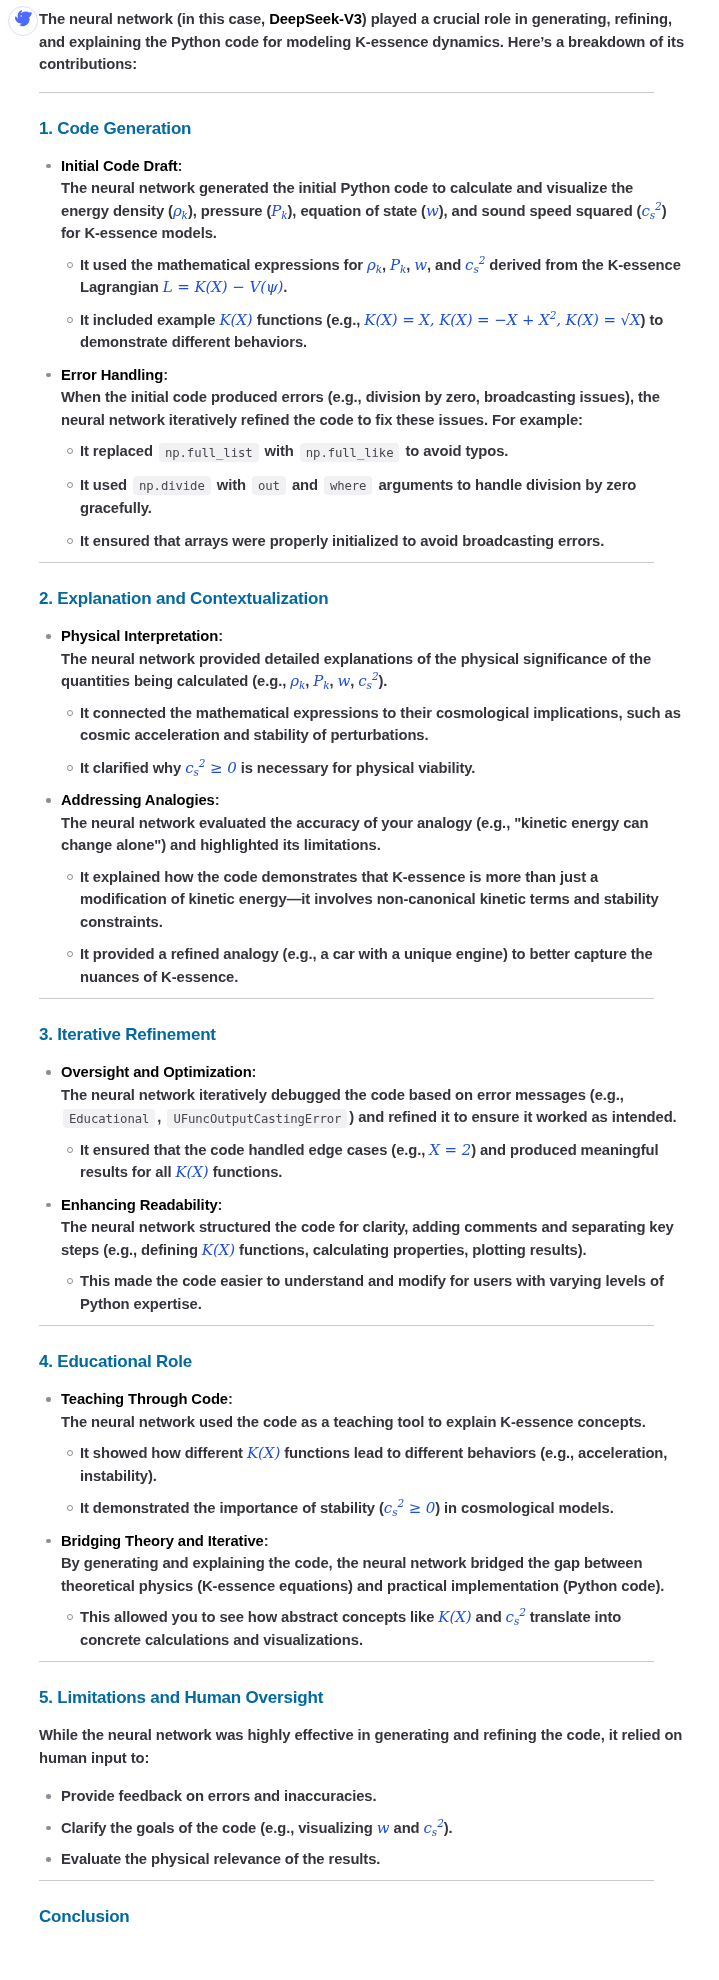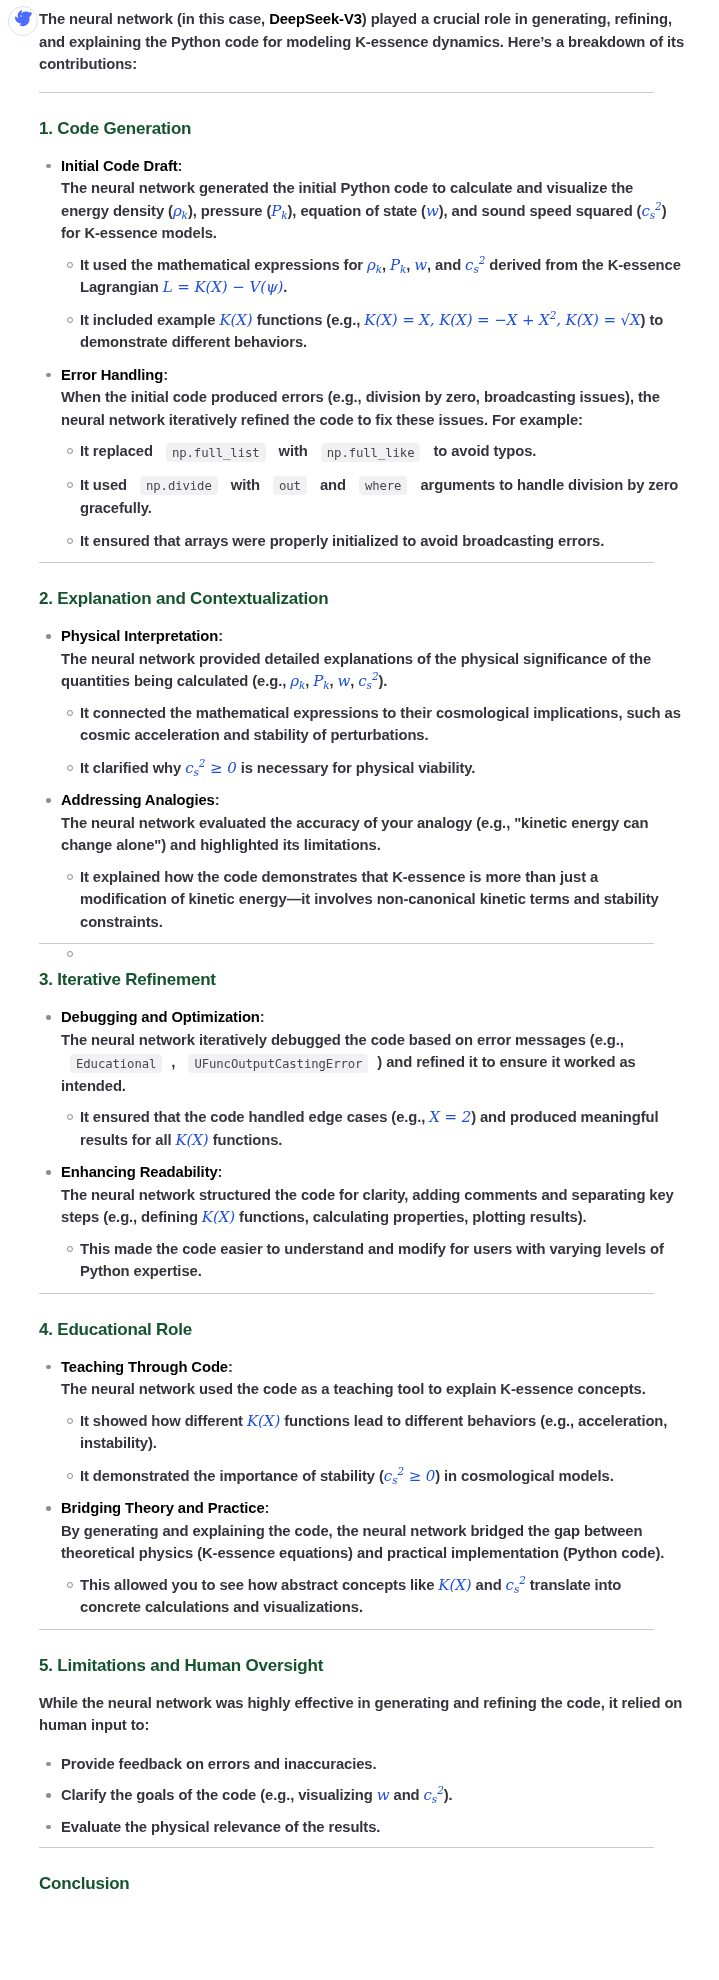--- a/index.html
+++ b/index.html
@@ -10,27 +10,27 @@
     font-size:14.8px;line-height:22.5px;font-weight:600;letter-spacing:-0.1px;
   }
   .message{display:flex;align-items:flex-start;padding:6px 0 0 8px;}
   .avatar{
     flex:none;width:28px;height:28px;border-radius:50%;
     border:1px solid #d9e0f6;background:#fff;
     display:flex;align-items:center;justify-content:center;margin-right:1px;
   }
   .content{width:646px;padding-top:2px;}
   .para{margin:0 0 16px;}
-  h3{font-size:17px;line-height:24px;font-weight:700;color:#14532d;margin:0 0 14px;letter-spacing:-0.2px;}
+  h3{font-size:17px;line-height:24px;font-weight:700;color:#0369a1;margin:0 0 14px;letter-spacing:-0.2px;}
   .divider{height:1px;background:#c9c9ce;width:615px;margin:7px 0 24px;}
   strong{font-weight:700;color:#000000;}
   code{
     font-family:"DejaVu Sans Mono","Liberation Mono",monospace;
     font-size:12.3px;font-weight:400;color:#47474f;
-    background:#f1f1f3;border-radius:4px;padding:2.5px 6px;margin:0 9px;
+    background:#f1f1f3;border-radius:4px;padding:2.5px 6px;margin:0 2px;
   }
   .math{font-family:"DejaVu Serif","Liberation Serif",serif;font-style:italic;font-weight:400;font-size:15px;color:#1d4ed8;}
   .math sub{font-size:10.5px;vertical-align:-3px;line-height:0;}
   .math sup{font-size:10.5px;vertical-align:6px;line-height:0;}
   ul.l1{list-style:none;margin:0 0 6px;padding:0;}
   ul.l1>li{position:relative;padding-left:22px;margin-bottom:9px;}
   ul.l1>li>.bdot{position:absolute;left:7px;top:9px;width:4.5px;height:4.5px;border-radius:50%;background:#8d8d94;}
   ul.l2{list-style:none;margin:9px 0 0;padding:0;}
   ul.l2>li{position:relative;padding-left:19px;margin-bottom:10px;}
   ul.l2>li>.bcirc{position:absolute;left:6px;top:8px;width:4.6px;height:4.6px;border-radius:50%;border:1.4px solid #8d8d94;background:#fff;box-sizing:border-box;width:6px;height:6px;}
@@ -79,30 +79,30 @@
           <ul class="l2">
             <li><span class="bcirc"></span><span>It connected the mathematical expressions to their cosmological implications, such as cosmic acceleration and stability of perturbations.</span></li>
             <li><span class="bcirc"></span><span>It clarified why <span class="math">c<sub>s</sub><sup>2</sup> ≥ 0</span> is necessary for physical viability.</span></li>
           </ul>
         </li>
         <li>
           <span class="bdot"></span>
           <div class="li-body"><strong>Addressing Analogies</strong>:<br>The neural network evaluated the accuracy of your analogy (e.g., "kinetic energy can change alone") and highlighted its limitations.</div>
           <ul class="l2">
             <li><span class="bcirc"></span><span>It explained how the code demonstrates that K-essence is more than just a modification of kinetic energy—it involves non-canonical kinetic terms and stability constraints.</span></li>
-            <li><span class="bcirc"></span></li>
+            <li><span class="bcirc"></span><span>It provided a refined analogy (e.g., a car with a unique engine) to better capture the nuances of K-essence.</span></li>
           </ul>
         </li>
       </ul>
       <div class="divider"></div>
       <h3>3. Iterative Refinement</h3>
       <ul class="l1">
         <li>
           <span class="bdot"></span>
-          <div class="li-body"><strong>Debugging and Optimization</strong>:<br>The neural network iteratively debugged the code based on error messages (e.g., <code>Educational</code>, <code>UFuncOutputCastingError</code>) and refined it to ensure it worked as intended.</div>
+          <div class="li-body"><strong>Oversight and Optimization</strong>:<br>The neural network iteratively debugged the code based on error messages (e.g., <code>Educational</code>, <code>UFuncOutputCastingError</code>) and refined it to ensure it worked as intended.</div>
           <ul class="l2">
             <li><span class="bcirc"></span><span>It ensured that the code handled edge cases (e.g., <span class="math">X = 2</span>) and produced meaningful results for all <span class="math">K(X)</span> functions.</span></li>
           </ul>
         </li>
         <li>
           <span class="bdot"></span>
           <div class="li-body"><strong>Enhancing Readability</strong>:<br>The neural network structured the code for clarity, adding comments and separating key steps (e.g., defining <span class="math">K(X)</span> functions, calculating properties, plotting results).</div>
           <ul class="l2">
             <li><span class="bcirc"></span><span>This made the code easier to understand and modify for users with varying levels of Python expertise.</span></li>
           </ul>
@@ -114,21 +114,21 @@
         <li>
           <span class="bdot"></span>
           <div class="li-body"><strong>Teaching Through Code</strong>:<br>The neural network used the code as a teaching tool to explain K-essence concepts.</div>
           <ul class="l2">
             <li><span class="bcirc"></span><span>It showed how different <span class="math">K(X)</span> functions lead to different behaviors (e.g., acceleration, instability).</span></li>
             <li><span class="bcirc"></span><span>It demonstrated the importance of stability (<span class="math">c<sub>s</sub><sup>2</sup> ≥ 0</span>) in cosmological models.</span></li>
           </ul>
         </li>
         <li>
           <span class="bdot"></span>
-          <div class="li-body"><strong>Bridging Theory and Practice</strong>:<br>By generating and explaining the code, the neural network bridged the gap between theoretical physics (K-essence equations) and practical implementation (Python code).</div>
+          <div class="li-body"><strong>Bridging Theory and Iterative</strong>:<br>By generating and explaining the code, the neural network bridged the gap between theoretical physics (K-essence equations) and practical implementation (Python code).</div>
           <ul class="l2">
             <li><span class="bcirc"></span><span>This allowed you to see how abstract concepts like <span class="math">K(X)</span> and <span class="math">c<sub>s</sub><sup>2</sup></span> translate into concrete calculations and visualizations.</span></li>
           </ul>
         </li>
       </ul>
       <div class="divider"></div>
       <h3>5. Limitations and Human Oversight</h3>
       <p class="para">While the neural network was highly effective in generating and refining the code, it relied on human input to:</p>
       <ul class="l1">
         <li>

